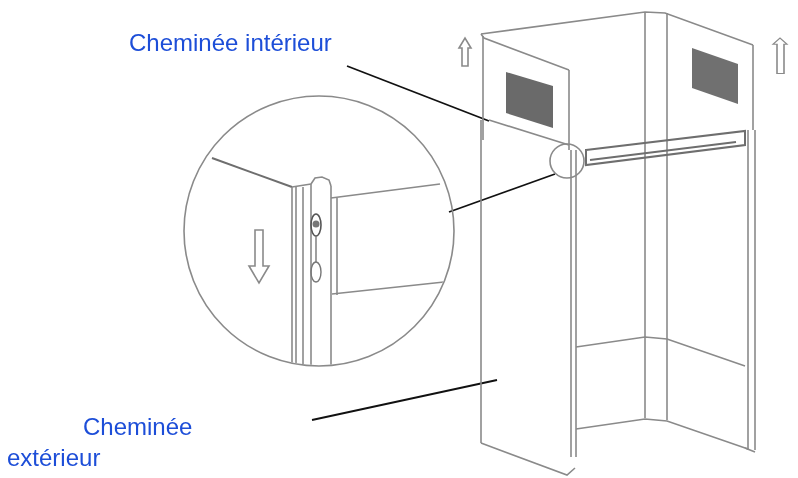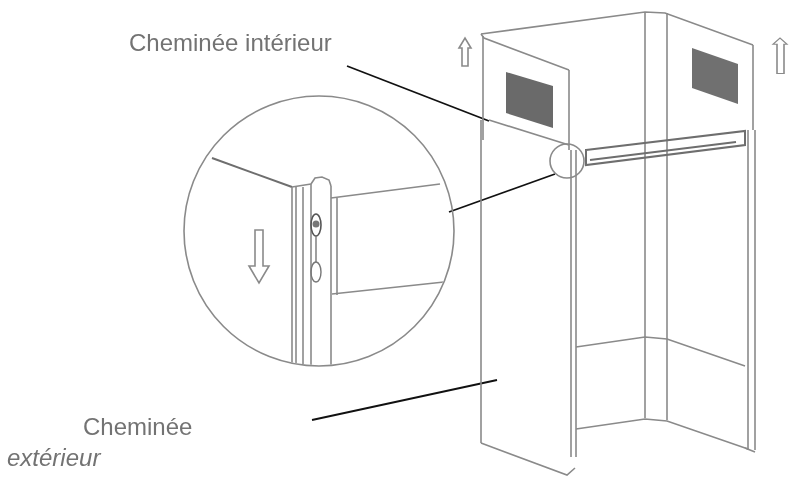--- a/index.html
+++ b/index.html
@@ -1,20 +1,20 @@
 <!DOCTYPE html>
 <html><head>
   <meta charset="utf-8">
   <style>
     html, body { margin: 0; padding: 0; background: #ffffff; }
     body { width: 798px; height: 478px; position: relative; overflow: hidden; font-family: "Liberation Sans", sans-serif; }
-    .label { position: absolute; color: #737373; font-size: 24px; line-height: 28px; white-space: nowrap; }
+    .label { position: absolute; color: #1d4ed8; font-size: 24px; line-height: 28px; white-space: nowrap; }
     #lbl-int { left: 129px; top: 29px; }
     #lbl-ext1 { left: 83px; top: 413px; }
-    #lbl-ext2 { left: 7px; top: 444px; font-style: italic; }
+    #lbl-ext2 { left: 7px; top: 444px; }
     svg { position: absolute; left: 0; top: 0; }
     .thin { stroke: #8a8a8a; stroke-width: 1.6; fill: none; }
     .mid { stroke: #6e6e6e; stroke-width: 2; fill: none; }
     .lead { stroke: #111; stroke-width: 1.8; fill: none; }
   </style>
 </head>
 <body>
 
 <div>
   <div id="lbl-int" class="label">Cheminée intérieur</div>

